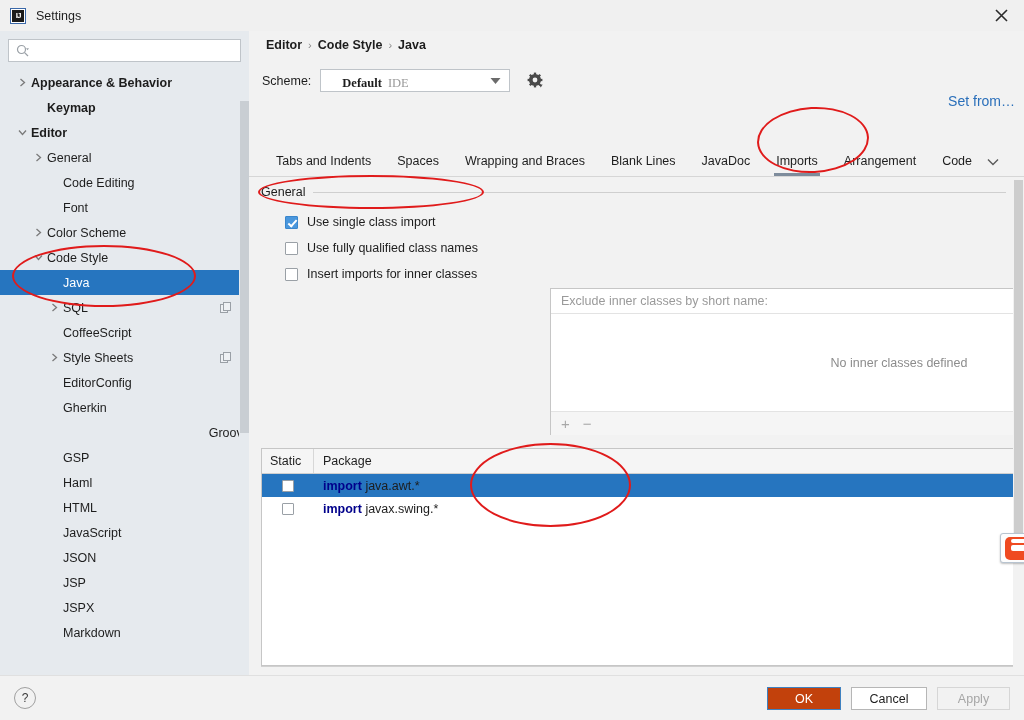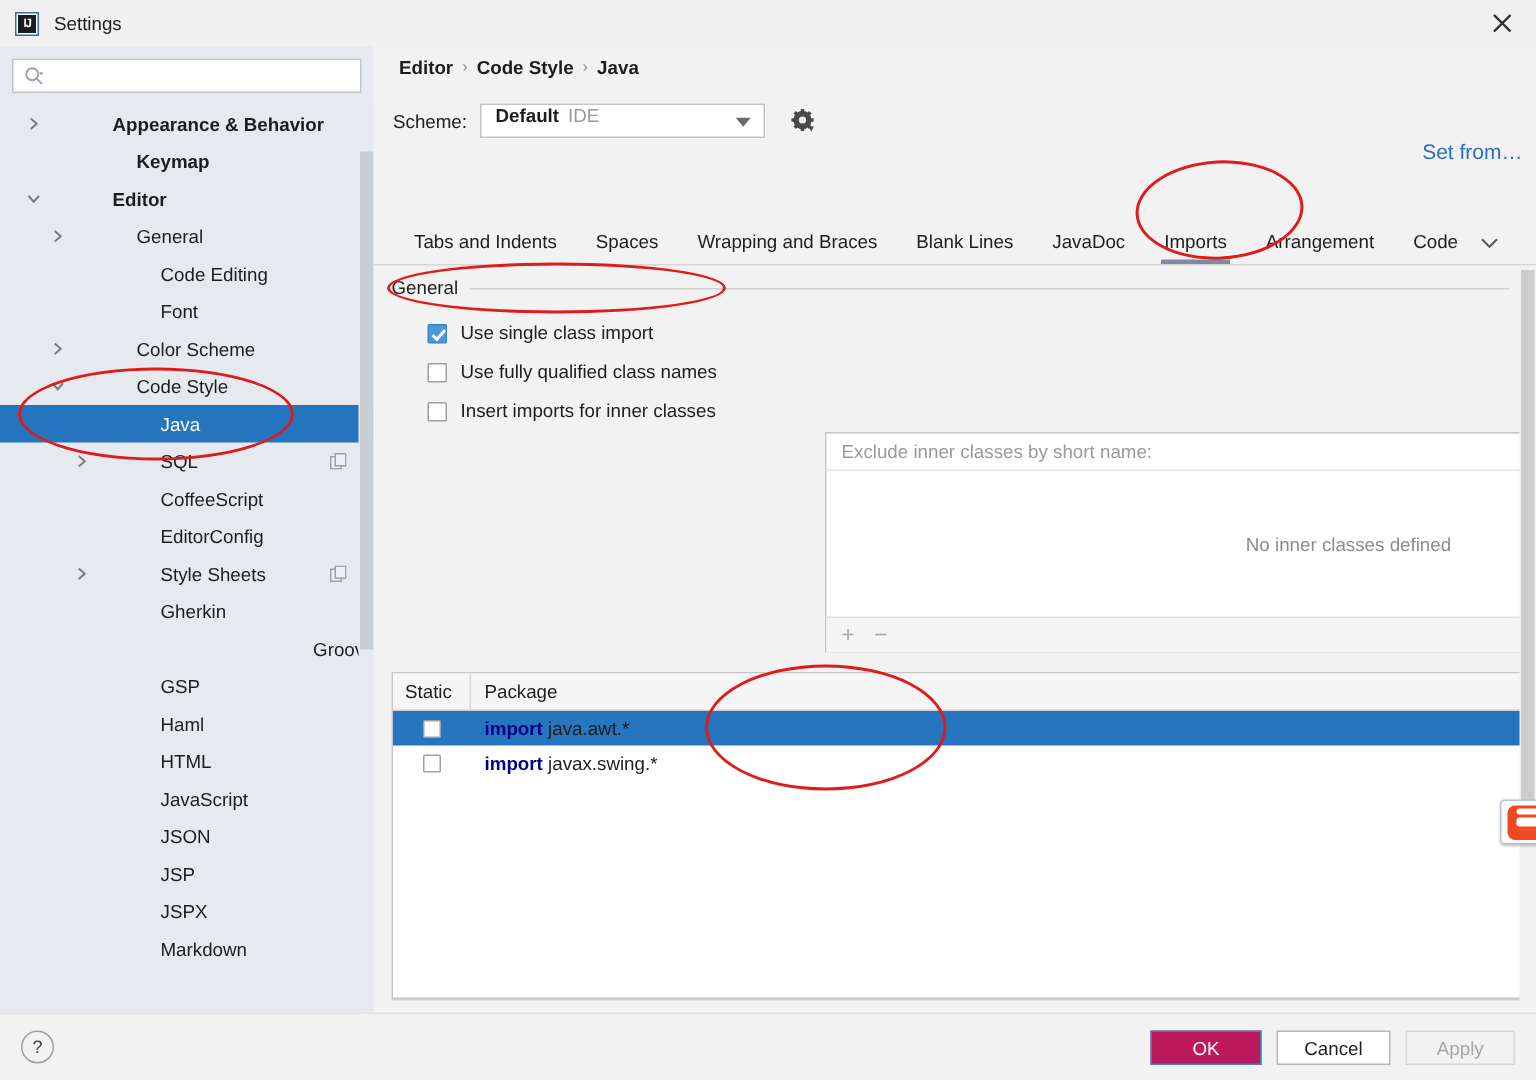--- a/index.html
+++ b/index.html
@@ -112,21 +112,20 @@
     width: 249px;
     height: 605px;
     overflow: hidden;
   }
   .tree-item {
     height: 25px;
     display: flex;
     align-items: center;
     position: relative;
     white-space: nowrap;
-    gap: 44px;
   }
   .tree-item .arrow {
     width: 12px; height: 12px;
     margin-right: 3px;
     flex: 0 0 auto;
     display: flex;
     align-items: center;
     justify-content: center;
   }
   .tree-label { font-size: 12.5px; }
@@ -188,23 +187,24 @@
   .scheme-label {
     font-size: 12.5px;
     margin-right: 9px;
   }
   .scheme-combo {
     width: 190px; height: 23px;
     box-sizing: border-box;
     border: 1px solid #bfc4c9;
     background: #ffffff;
     display: flex;
-    align-items: flex-start;
-    padding-left: 9px;
+    align-items: flex-end;
+    padding-left: 21px;
     position: relative;
+    font-family: Liberation Serif, serif;
   }
   .scheme-name { font-weight: bold; font-size: 12.5px; }
   .scheme-sub { color: #9a9a9a; margin-left: 6px; font-size: 12.5px; }
   .combo-arrow {
     position: absolute;
     right: 8px; top: 50%;
     transform: translateY(-50%);
   }
   .gear-btn {
     margin-left: 16px;
@@ -539,21 +539,21 @@
     align-items: center;
     justify-content: center;
     font-size: 12.5px;
     font-family: "Liberation Sans", sans-serif;
     border: 1px solid #b6b6b6;
     background: #fafafa;
     color: #1d1d1d;
   }
   .btn-ok {
     left: 767px; width: 74px;
-    background: #be185d;
+    background: #c2410c;
     border-color: #3f81c0;
     color: #ffffff;
   }
   .btn-cancel { left: 851px; width: 76px; background: #ffffff; }
   .btn-apply  { left: 937px; width: 73px; color: #a6a6a6; background: #f2f2f2; border-color: #d6d6d6; }
 
   
   .anno {
     position: absolute;
     border: 2.5px solid #e01b1b;
@@ -661,34 +661,34 @@
           <span class="copy-badge"><svg width="11" height="11" viewBox="0 0 11 11">
               <rect x="0.5" y="2.5" width="7" height="8" stroke="#9aa0a6" fill="#eef1f4" stroke-width="1"></rect>
               <rect x="3.5" y="0.5" width="7" height="8" stroke="#9aa0a6" fill="#eef1f4" stroke-width="1"></rect>
             </svg></span>
         </div>
         <div class="tree-item" style="padding-left: 48px;">
           <span class="arrow"></span>
           <span class="tree-label">CoffeeScript</span>
         </div>
         <div class="tree-item" style="padding-left: 48px;">
-          <span class="arrow"></span>
-          <span class="tree-label">EditorConfig</span>
-        </div>
-        <div class="tree-item" style="padding-left: 48px;">
           <span class="arrow">
             <svg width="9" height="9" viewBox="0 0 9 9">
               <path d="M2.5 1 L6.5 4.5 L2.5 8" stroke="#7a7a7a" stroke-width="1.3" fill="none"></path>
             </svg>
           </span>
           <span class="tree-label">Style Sheets</span>
           <span class="copy-badge"><svg width="11" height="11" viewBox="0 0 11 11">
               <rect x="0.5" y="2.5" width="7" height="8" stroke="#9aa0a6" fill="#eef1f4" stroke-width="1"></rect>
               <rect x="3.5" y="0.5" width="7" height="8" stroke="#9aa0a6" fill="#eef1f4" stroke-width="1"></rect>
             </svg></span>
+        </div>
+        <div class="tree-item" style="padding-left: 48px;">
+          <span class="arrow"></span>
+          <span class="tree-label">EditorConfig</span>
         </div>
         <div class="tree-item" style="padding-left: 48px;">
           <span class="arrow"></span>
           <span class="tree-label">Gherkin</span>
         </div>
         <div class="tree-item" style="padding-left: 48px; justify-content: space-between;">
           <span class="arrow"></span>
           <span class="tree-label">Groovy</span>
         </div>
         <div class="tree-item" style="padding-left: 48px;">

